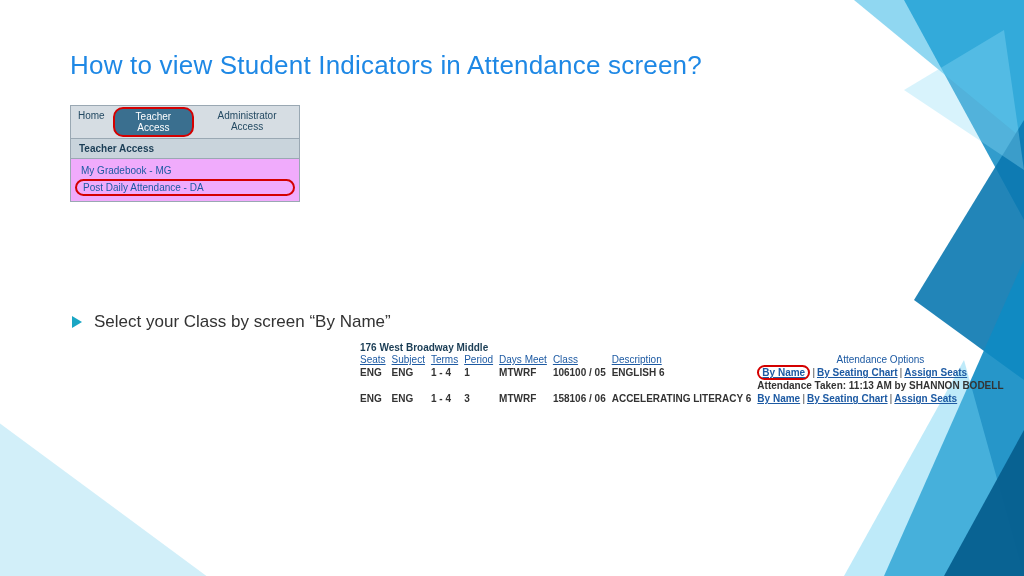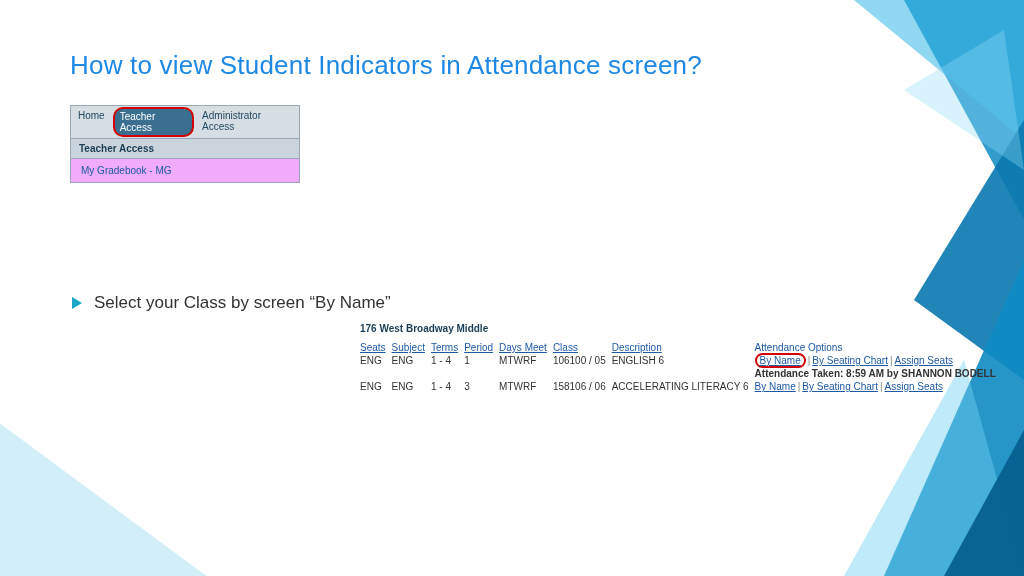--- a/index.html
+++ b/index.html
@@ -44,45 +44,45 @@
 
   .row1 { display: flex; gap: 60px; align-items: flex-start; }
 
   
   .shot1 {
     width: 230px;
     font-size: 10px;
     border: 1px solid #9aa8b3;
     background: #eef2f5;
   }
-  .tabbar { display:flex; background:#d6dde3; border-bottom:1px solid #9aa8b3;}
+  .tabbar { display:flex; background:#d6dde3; border-bottom:1px solid #9aa8b3;text-align:center;}
   .tabbar .tab { padding:4px 7px; color:#244a63; }
   .tabbar .tab.active {
     background:#3a6f8f; color:#fff; border:2px solid #d40000; border-radius:10px;
     padding:2px 5px; margin:1px;
   }
   .panelHead { background:#c9d4dc; color:#1a3d55; font-weight:bold; padding:4px 8px; border-bottom:1px solid #9aa8b3;}
   .menu { background:#f0abfc; padding:4px 0;}
   .menu a { display:block; padding:2px 10px; color:#1d5aa3; text-decoration:none; font-size:10px;}
   .menu a.circled { border:2px solid #d40000; border-radius:10px; margin:1px 4px; padding:1px 6px;}
   .menu a.struck { text-decoration: line-through; text-decoration-color:#d40000; text-decoration-thickness:2px;}
 
   .step3 { margin-top: 110px; }
 
   
   .shot2 {
     margin: 10px 0 0 290px;
     width: 600px;
     font-size: 10px;
   }
-  .schoolName { color:#1a3d55; font-weight:bold; margin-bottom:7px; }
+  .schoolName { color:#1a3d55; font-weight:bold; margin-bottom:0; }
   table.classes { border-collapse: collapse; width:100%; }
   table.classes th { color:#1d5aa3; text-decoration:underline; text-align:left; font-weight:normal; padding:1px 6px 1px 0; white-space:nowrap;}
-  table.classes th.right { text-align:left; }
-  table.classes td { padding:1px 6px 1px 0; color:#333; white-space:nowrap; }
+  table.classes th.right { text-align:center; }
+  table.classes td { padding:1px 6px 1px 0; color:#333; white-space:nowrap;font-weight:bold; }
   .opts a { color:#1d5aa3; text-decoration:underline; }
   .opts .sep { color:#888; padding:0 2px;}
   .opts .circled { border:2px solid #d40000; border-radius:10px; padding:0 3px; }
   .taken { color:#000; font-weight:bold; }
   .optHead { color:#1a3d55; font-weight:bold; }
 </style>
 </head>
 <body>
 
 <svg class="deco" viewBox="0 0 320 576">
@@ -105,20 +105,21 @@
 
     <div class="shot1">
       <div class="tabbar">
         <span class="tab">Home</span>
         <span class="tab active">Teacher Access</span>
         <span class="tab">Administrator Access</span>
       </div>
       <div class="panelHead">Teacher Access</div>
       <div class="menu">
         <a>My Gradebook - MG</a>
+        <a class="circled">Post Daily Attendance - DA</a>
       </div>
     </div>
   </div>
 
   <ul class="bullets step3">
     <li>Select your Class by screen “By Name”</li>
   </ul>
 
   <div class="shot2">
     <div class="schoolName">176 West Broadway Middle</div>
@@ -141,21 +142,21 @@
         <td>1</td>
         <td>MTWRF</td>
         <td>106100 / 05</td>
         <td>ENGLISH 6</td>
         <td class="opts">
           <a class="circled">By Name</a><span class="sep">|</span><a>By Seating Chart</a><span class="sep">|</span><a>Assign Seats</a>
         </td>
       </tr>
       <tr>
         <td colspan="7"></td>
-        <td class="taken">Attendance Taken:   8:59 AM by SHANNON BODELL</td>
+        <td class="taken">Attendance Taken:   11:13 AM by SHANNON BODELL</td>
       </tr>
       <tr>
         <td>ENG</td>
         <td>ENG</td>
         <td>1 - 4</td>
         <td>3</td>
         <td>MTWRF</td>
         <td>158106 / 06</td>
         <td>ACCELERATING LITERACY 6</td>
         <td class="opts">

